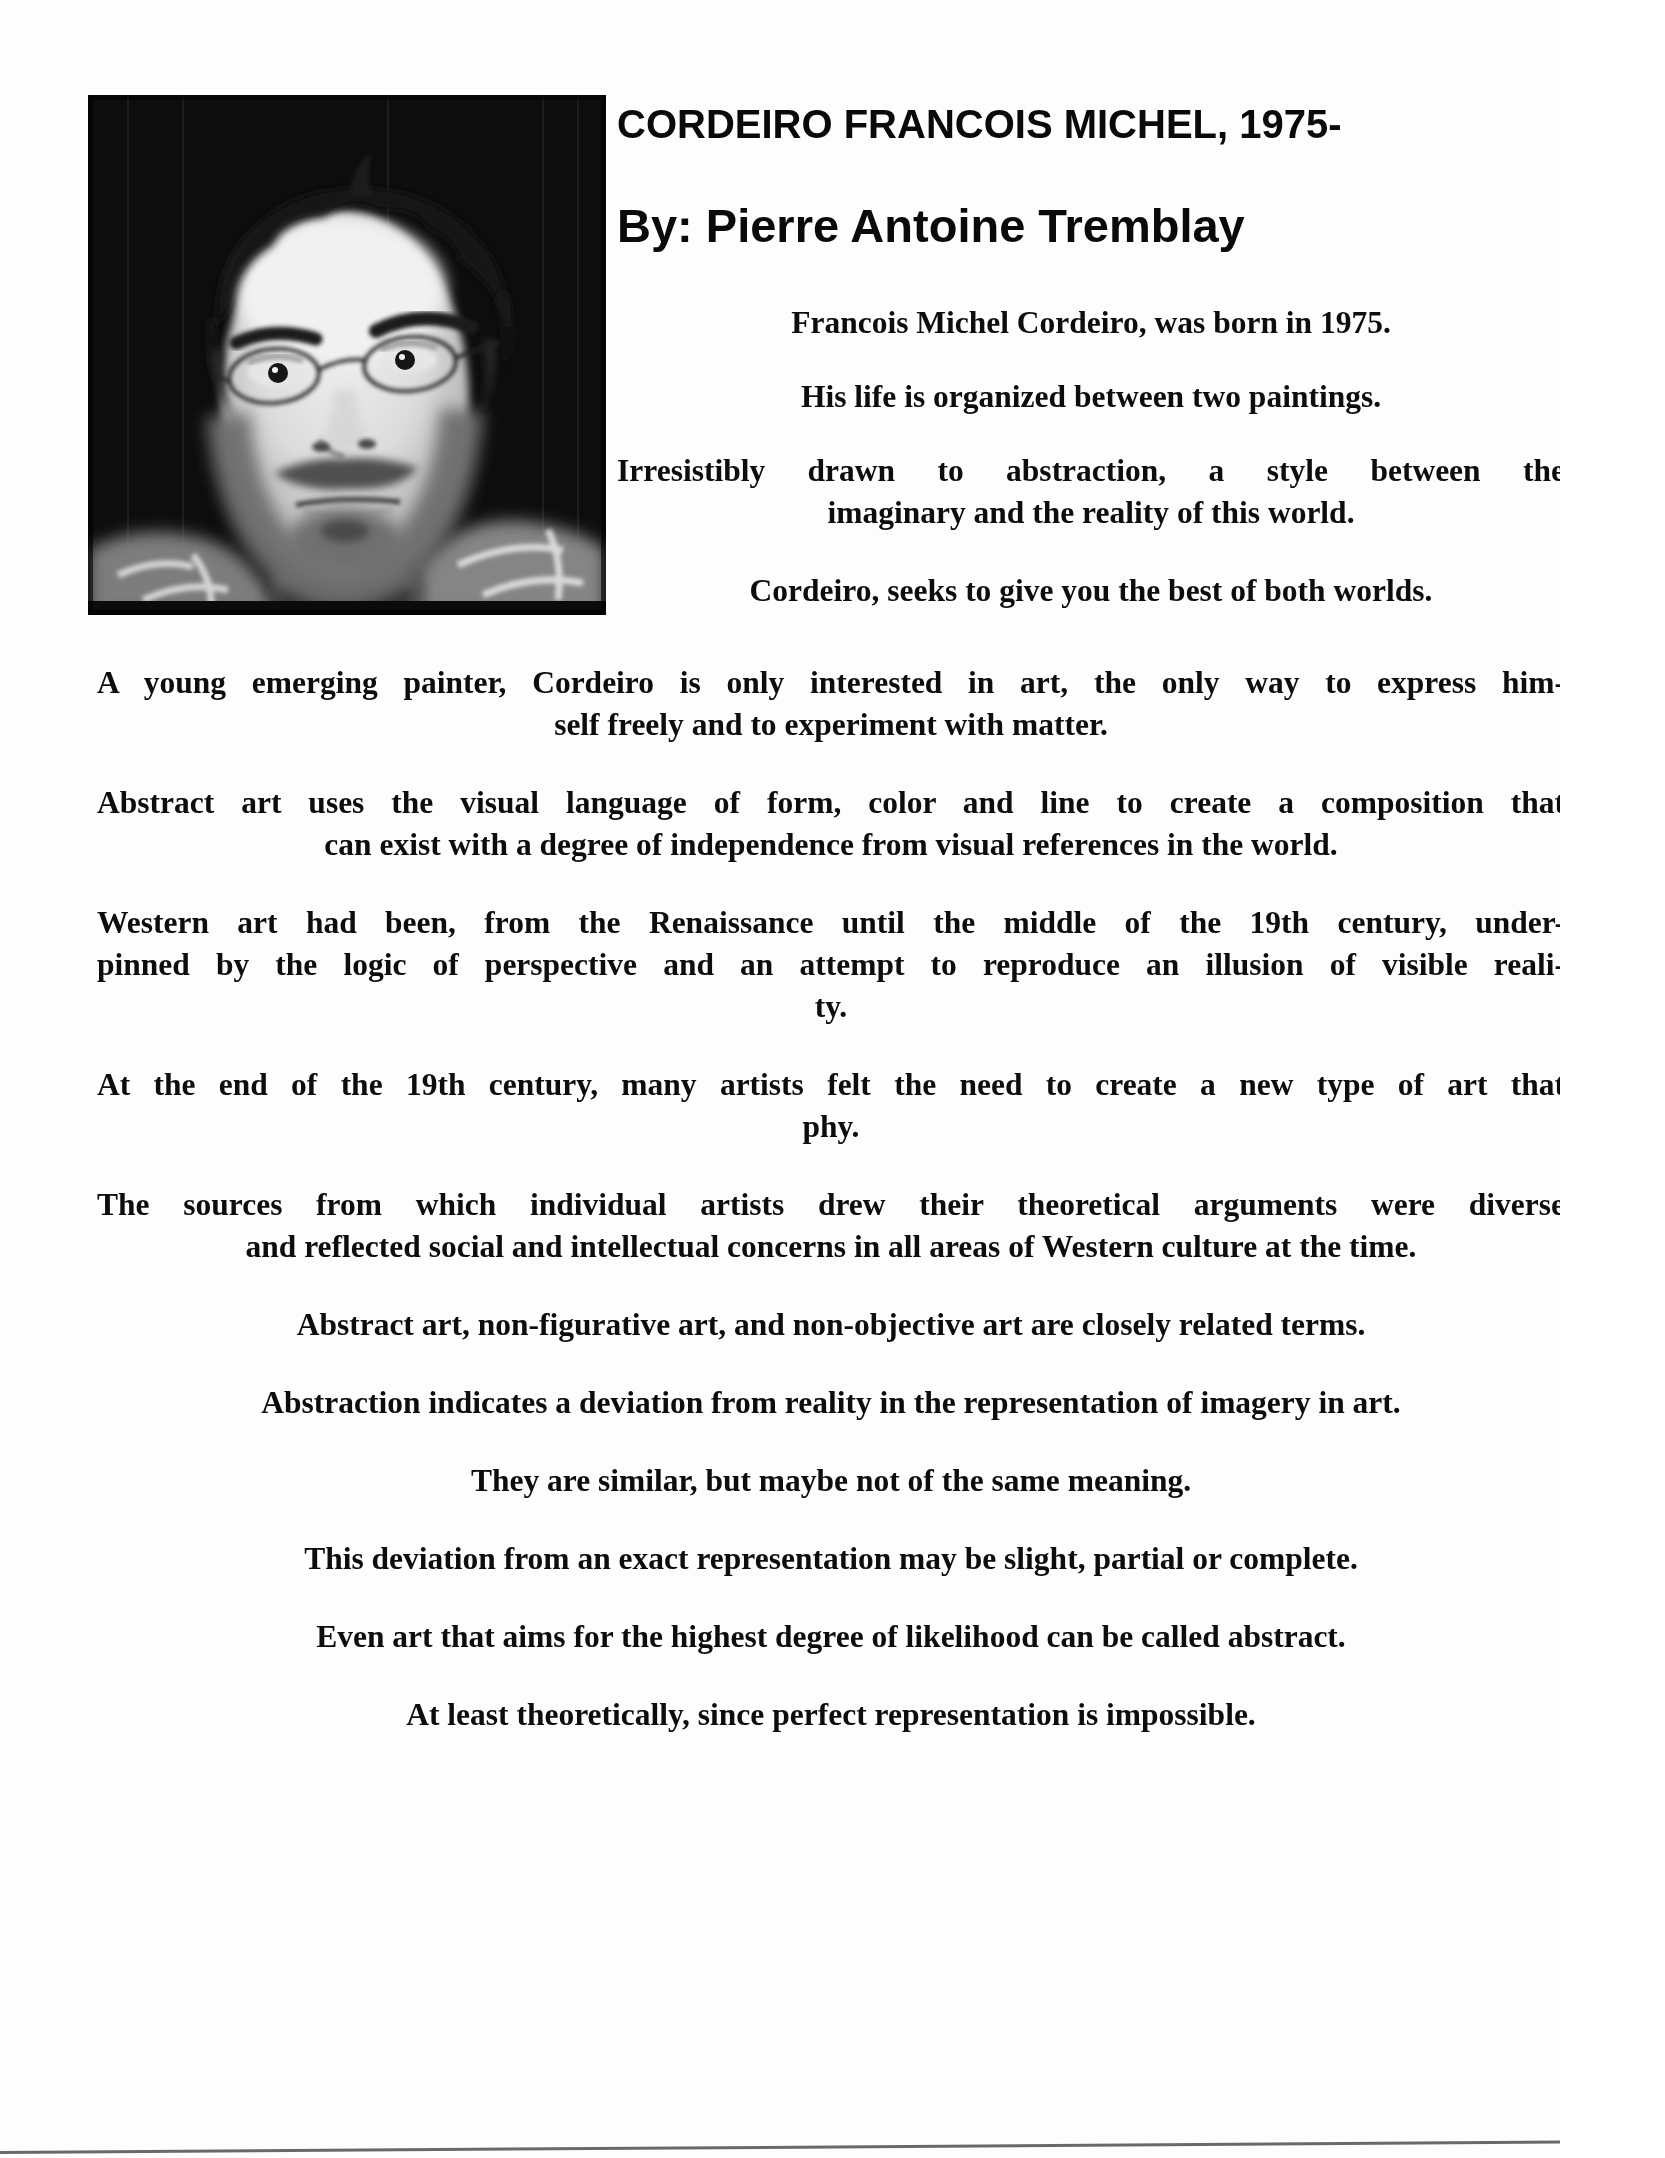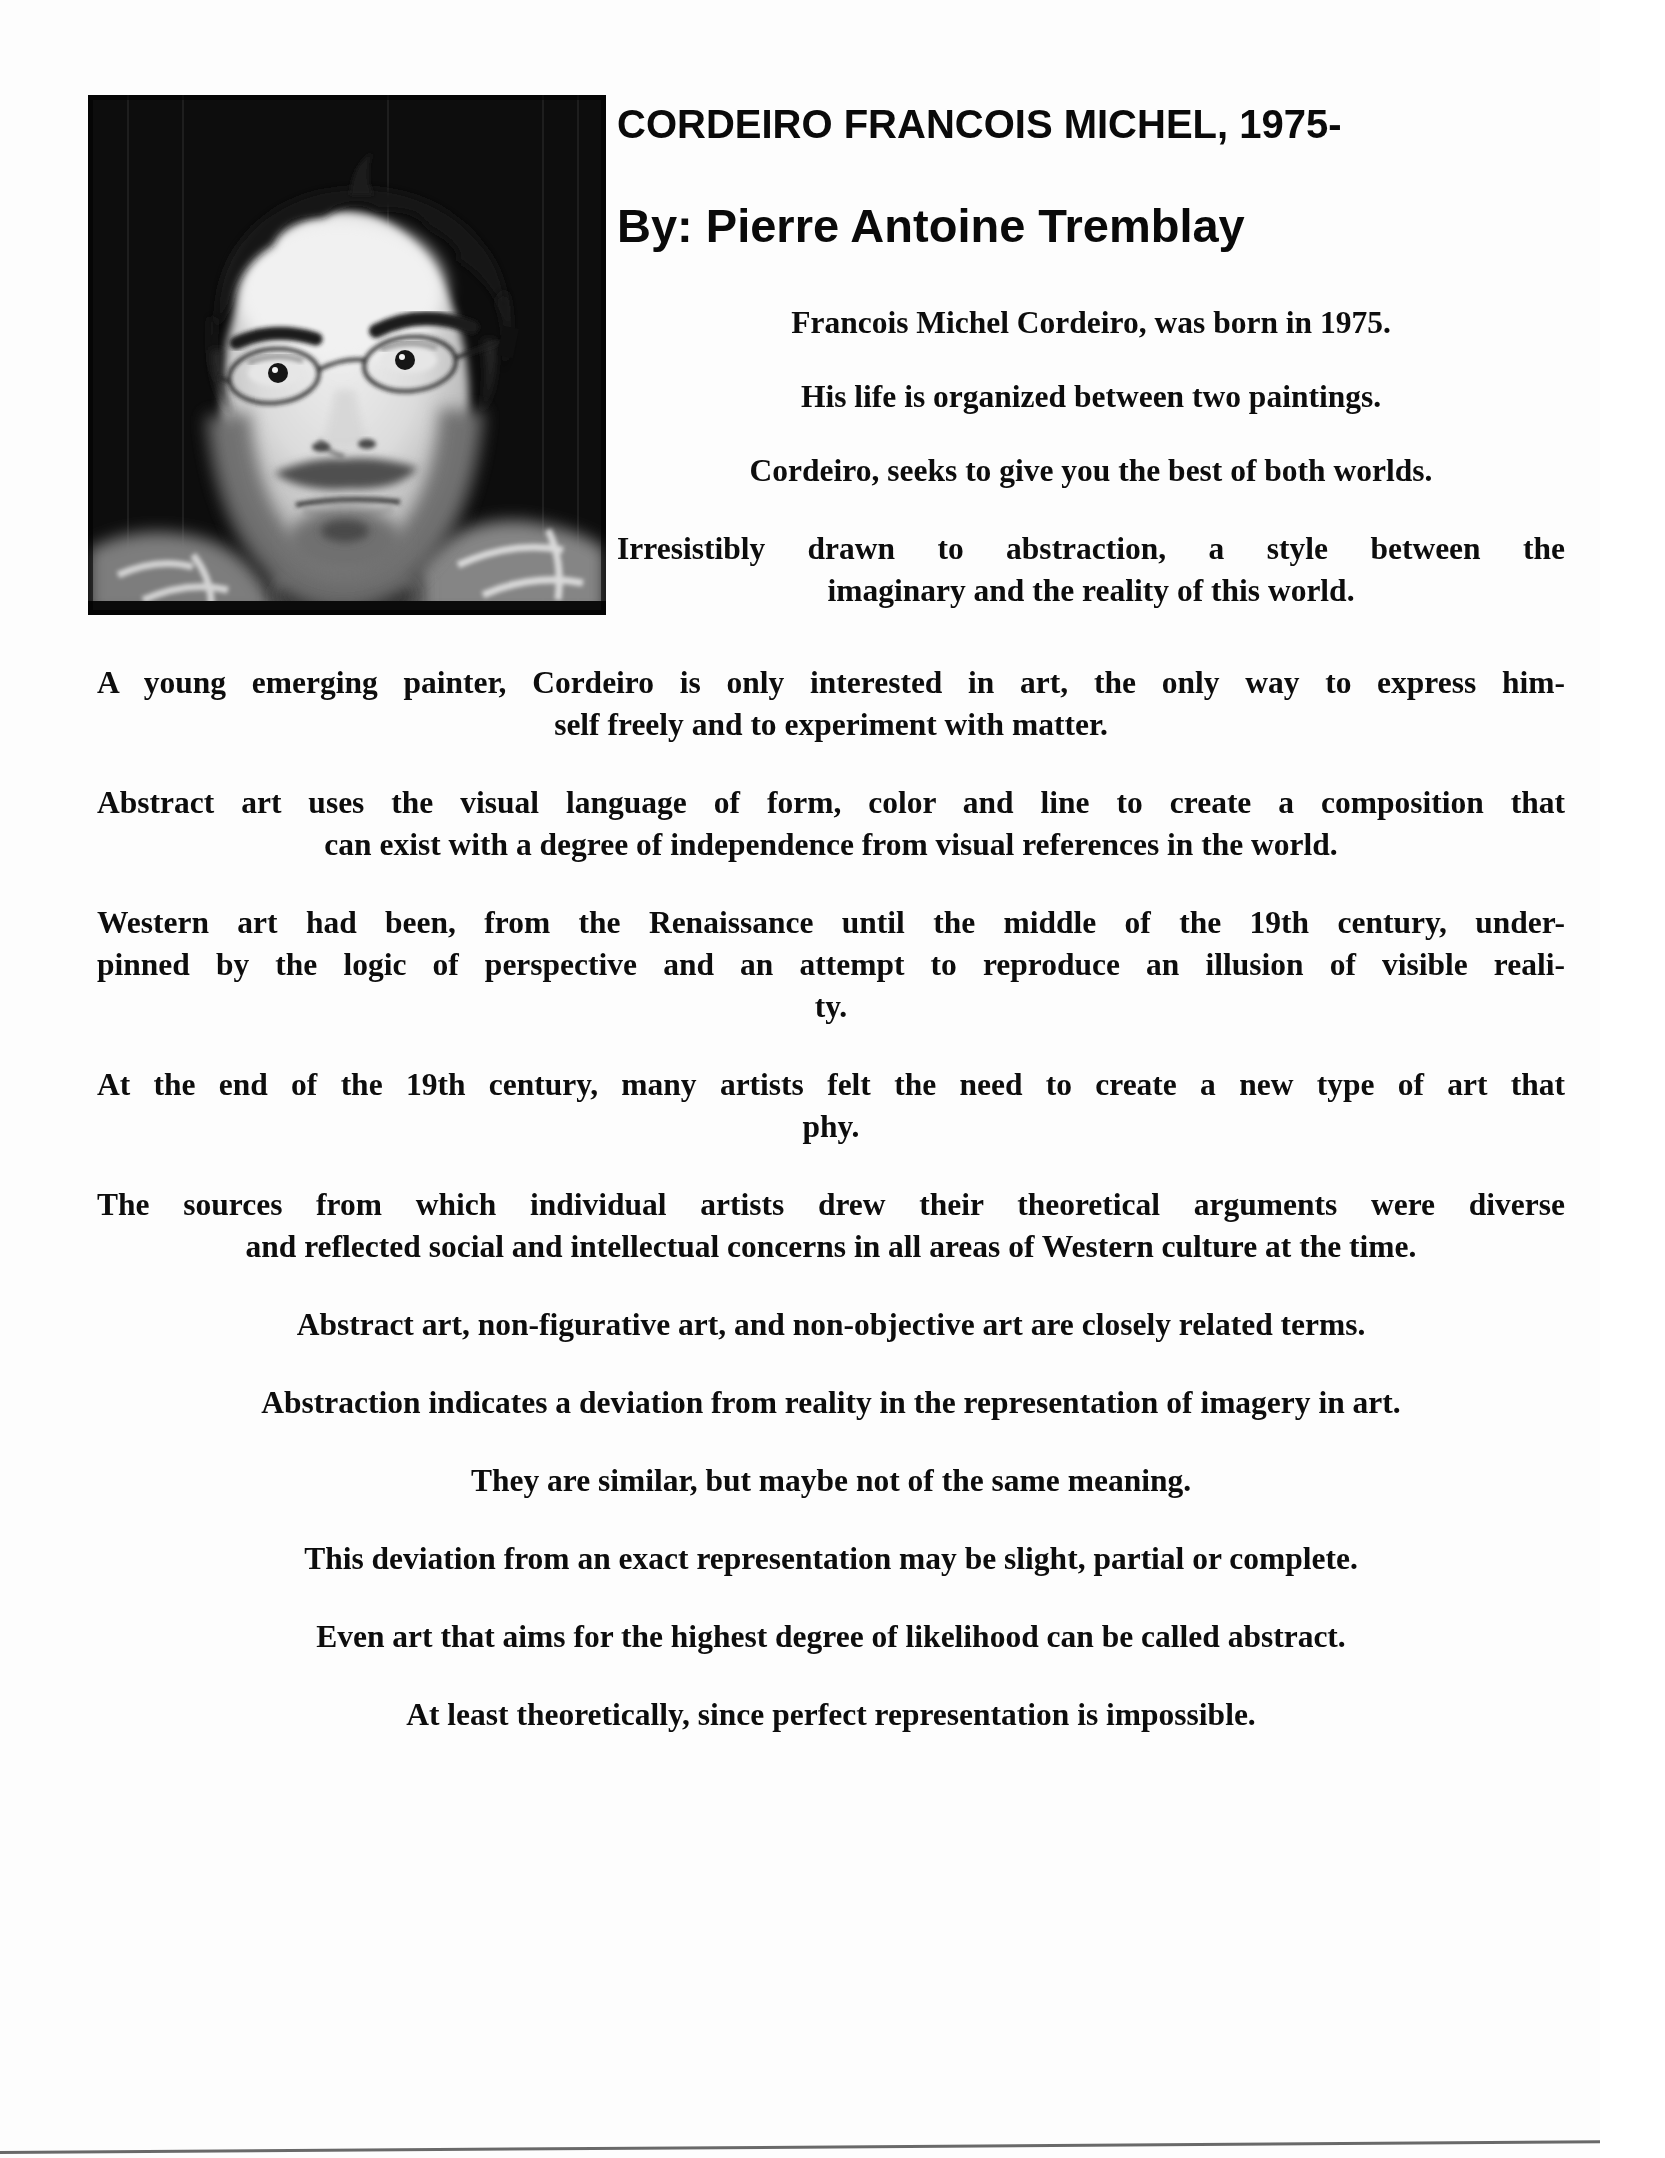--- a/index.html
+++ b/index.html
@@ -4,21 +4,20 @@
 <style>
   html, body { margin: 0; padding: 0; background: #ffffff; }
   .page {
     position: relative;
     width: 1560px;
     height: 2158px;
     background: #fdfdfd;
     overflow: hidden;
     font-family: "Liberation Serif", serif;
     color: #0d0d0d;
-    padding-left: 40px;
   }
   .photo {
     position: absolute;
     left: 88px;
     top: 95px;
     width: 518px;
     height: 520px;
     margin: 0;
   }
   .photo svg { display: block; width: 100%; height: 100%; }
@@ -204,25 +203,25 @@
     <h1 class="title">CORDEIRO FRANCOIS MICHEL, 1975-</h1>
     <div class="byline">By: Pierre Antoine Tremblay</div>
     <div id="intro" class="intro">
         <p class="para">
           <span class="line last">Francois Michel Cordeiro, was born in 1975.</span>
         </p>
         <p class="para">
           <span class="line last">His life is organized between two paintings.</span>
         </p>
         <p class="para">
-          <span class="line last">Cordeiro, seeks to give you the best of both worlds.</span>
-        </p>
-        <p class="para">
           <span class="line">Irresistibly drawn to abstraction, a style between the</span>
           <span class="line last">imaginary and the reality of this world.</span>
+        </p>
+        <p class="para">
+          <span class="line last">Cordeiro, seeks to give you the best of both worlds.</span>
         </p>
       </div>
   </header>
 
   <main id="article-body" class="body-col">
       <p class="para">
         <span class="line">A young emerging painter, Cordeiro is only interested in art, the only way to express him-</span>
         <span class="line last">self freely and to experiment with matter.</span>
       </p>
       <p class="para">

